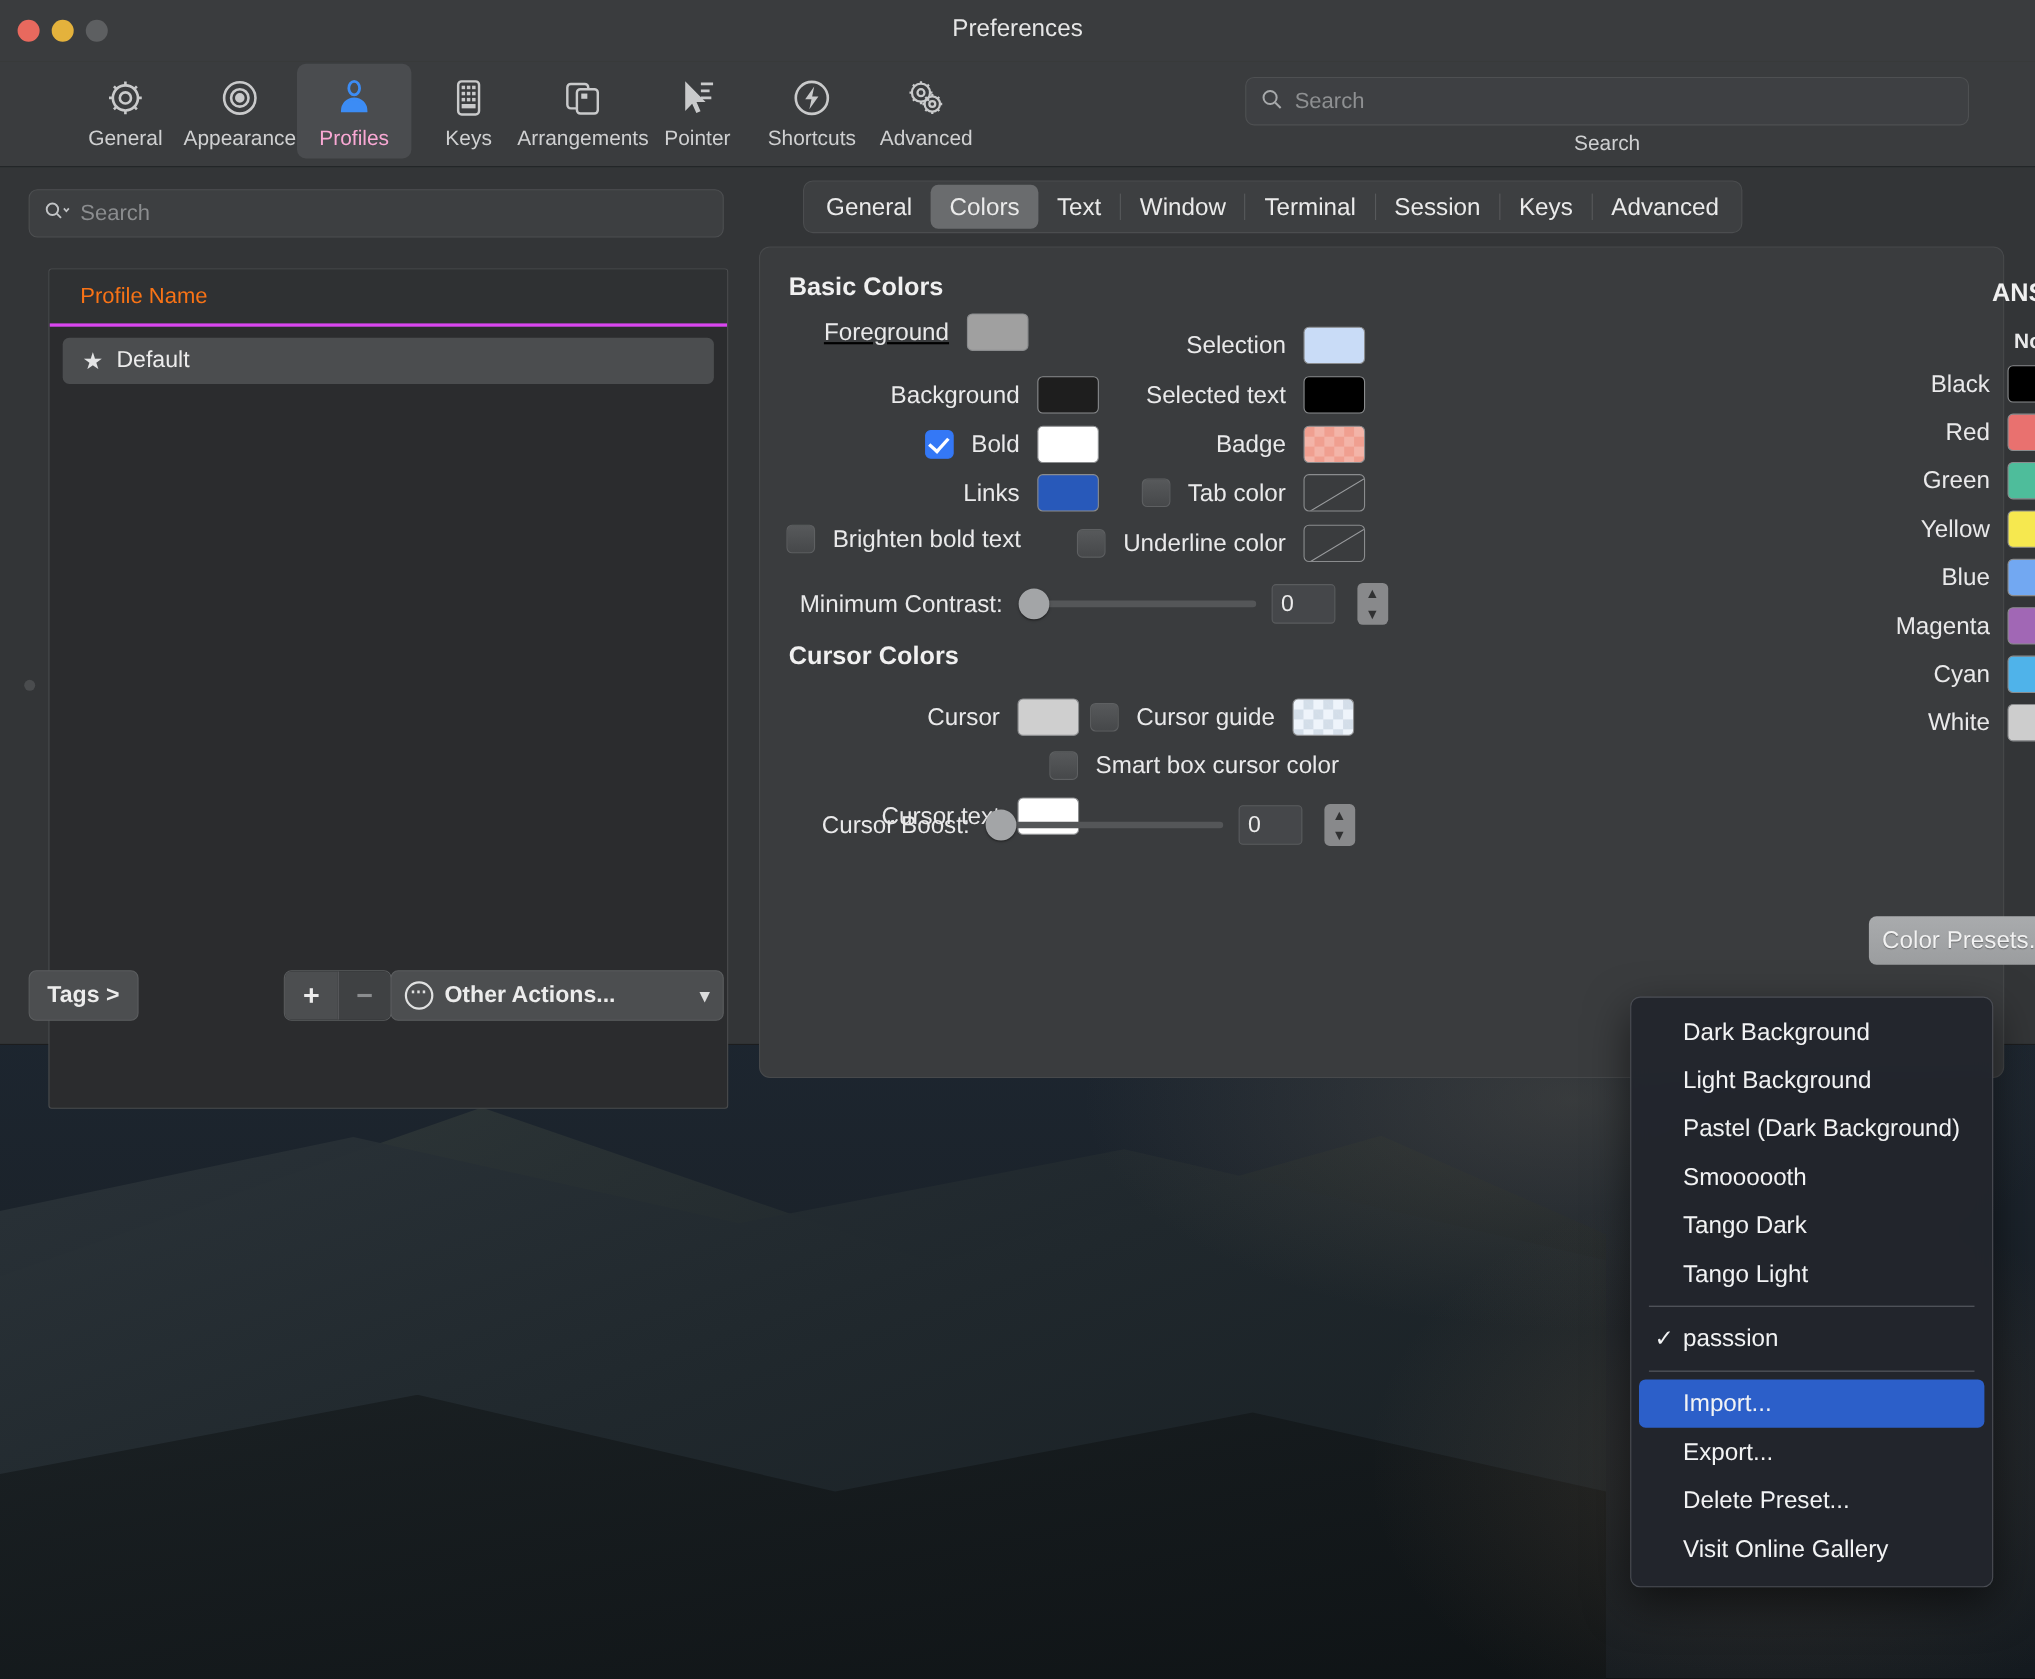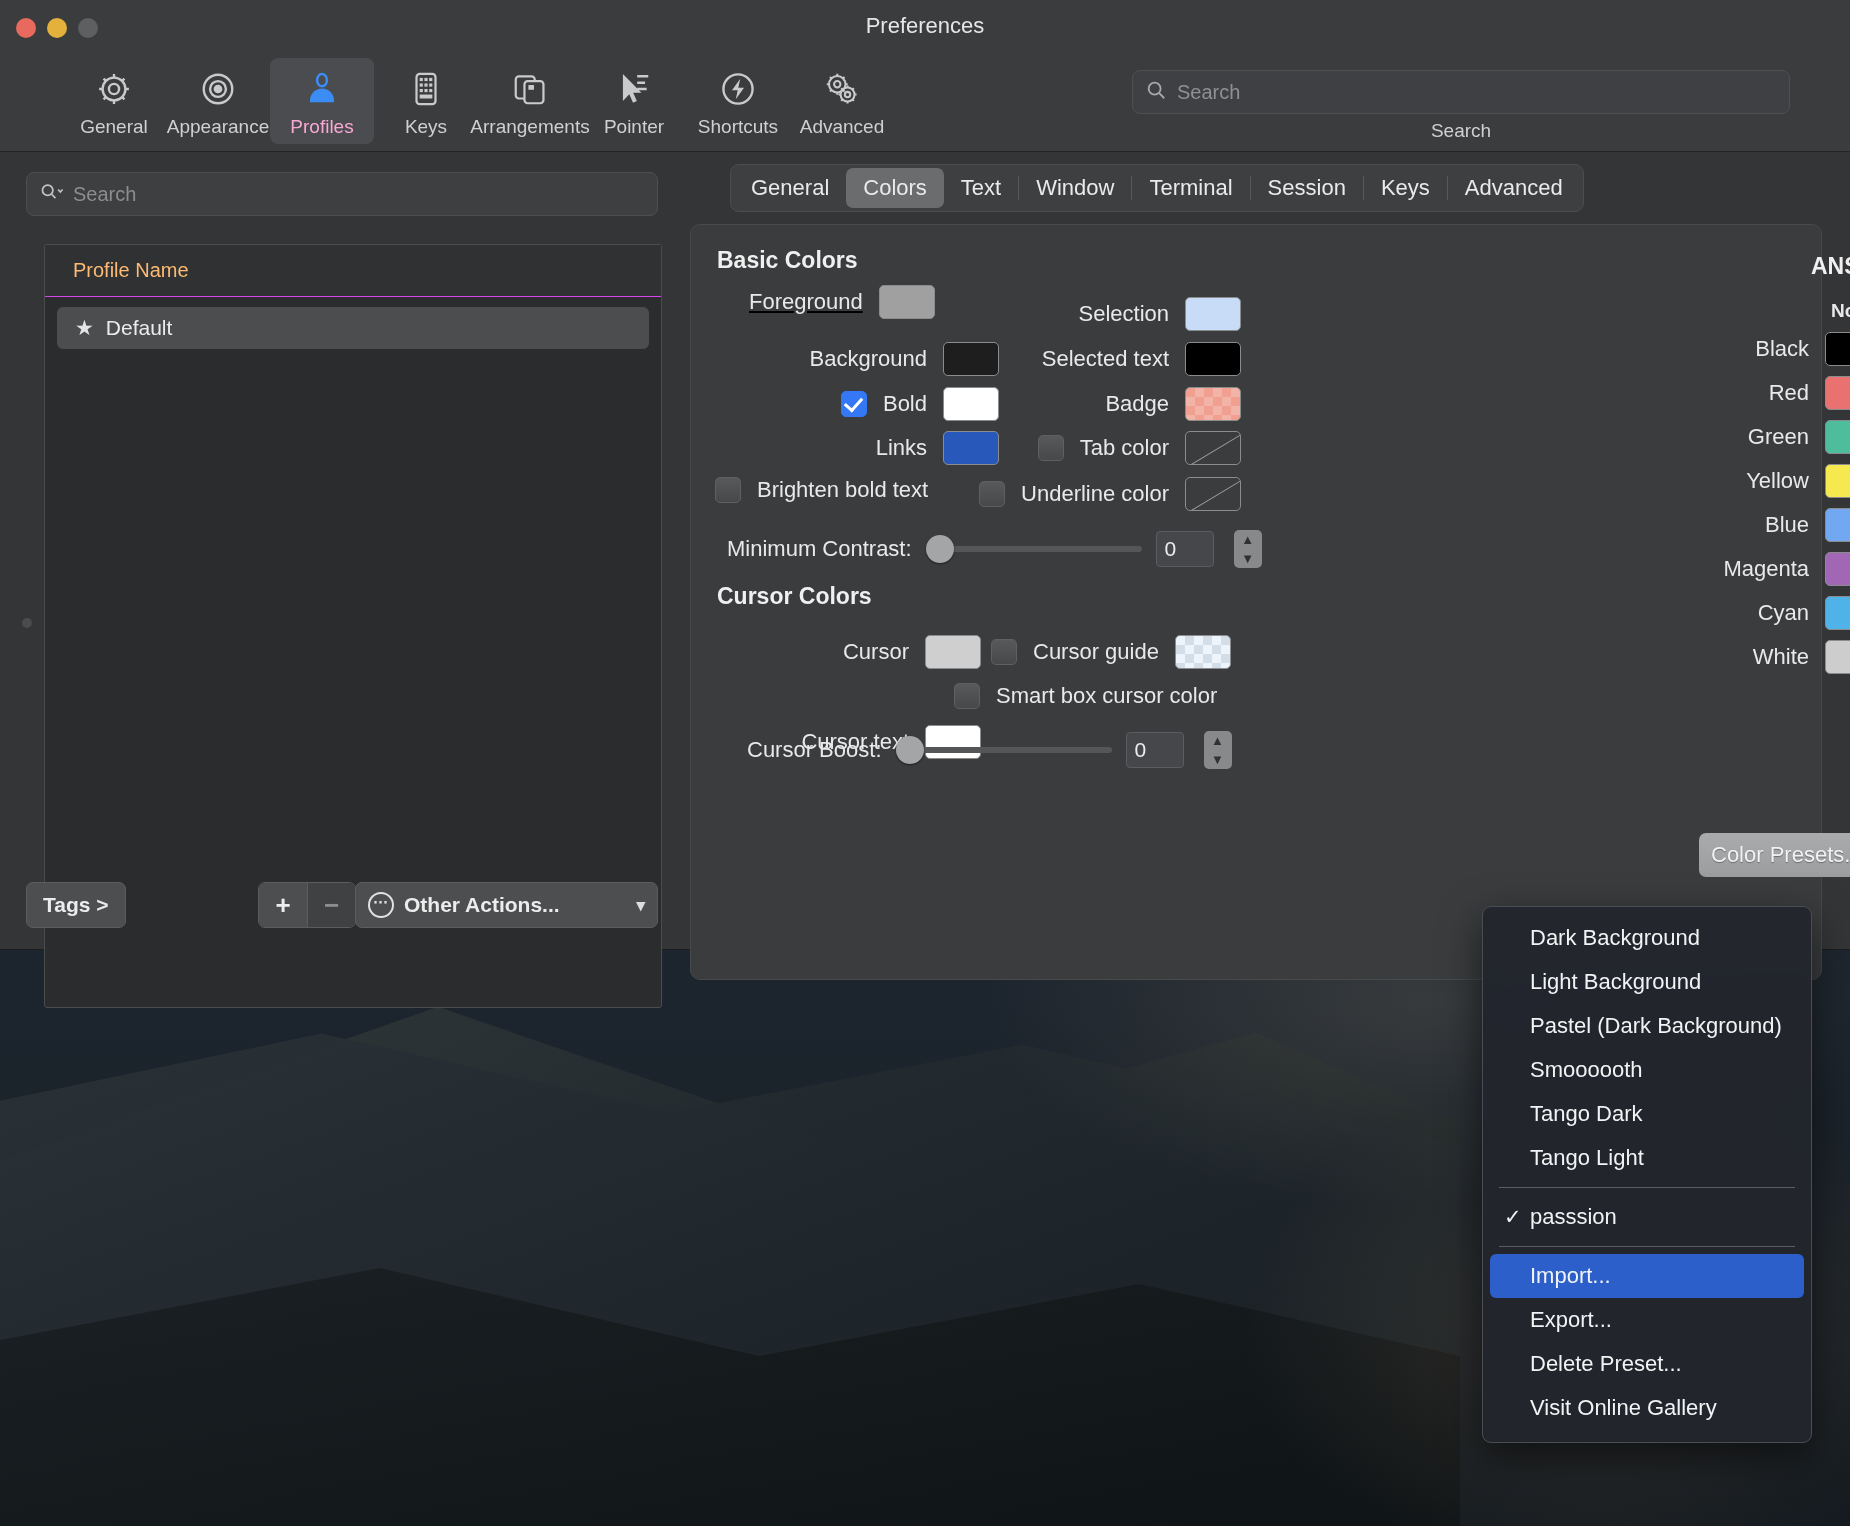--- a/index.html
+++ b/index.html
@@ -108,23 +108,23 @@
     color: #d5d6d7; font-size: 20px; font-family: inherit;
   }
   .profile-search input::placeholder { color: #8b8d8f; }
 
   .profile-table {
     position: absolute; left: 44px; top: 92px; width: 618px; height: 764px;
     border: 1px solid #4a4c4e; border-radius: 3px;
     background: #2b2c2e; overflow: hidden;
   }
   .pt-head {
-    height: 52px; background: #2f3133; border-bottom: 1px solid #d946ef;
+    height: 52px; background: #2f3133; border-bottom: 3px solid #d946ef;
     display: flex; align-items: center; padding-left: 28px;
-    font-size: 20px; color: #fdba74;
+    font-size: 20px; color: #f97316;
   }
   .pt-row {
     margin: 10px 12px 0; height: 42px; border-radius: 6px;
     display: flex; align-items: center; gap: 12px; padding-left: 18px;
     font-size: 21px; color: #ececec;
   }
   .pt-row.selected { background: #4b4d4f; }
   .star { font-size: 21px; color: #e3e4e5; }
 
   .left-handle {

